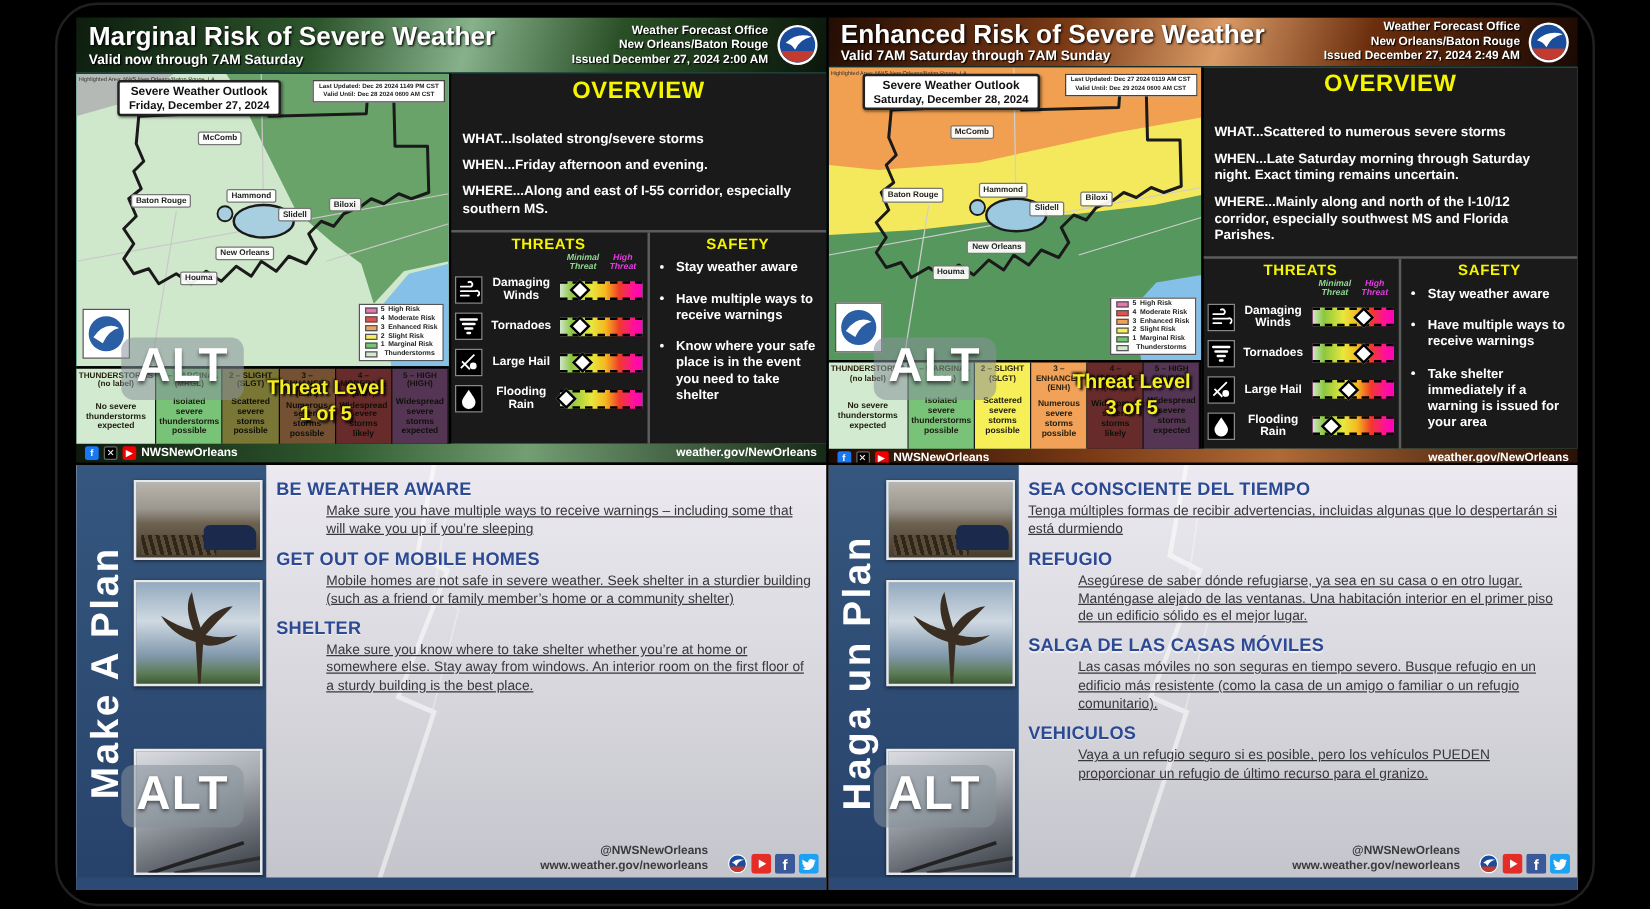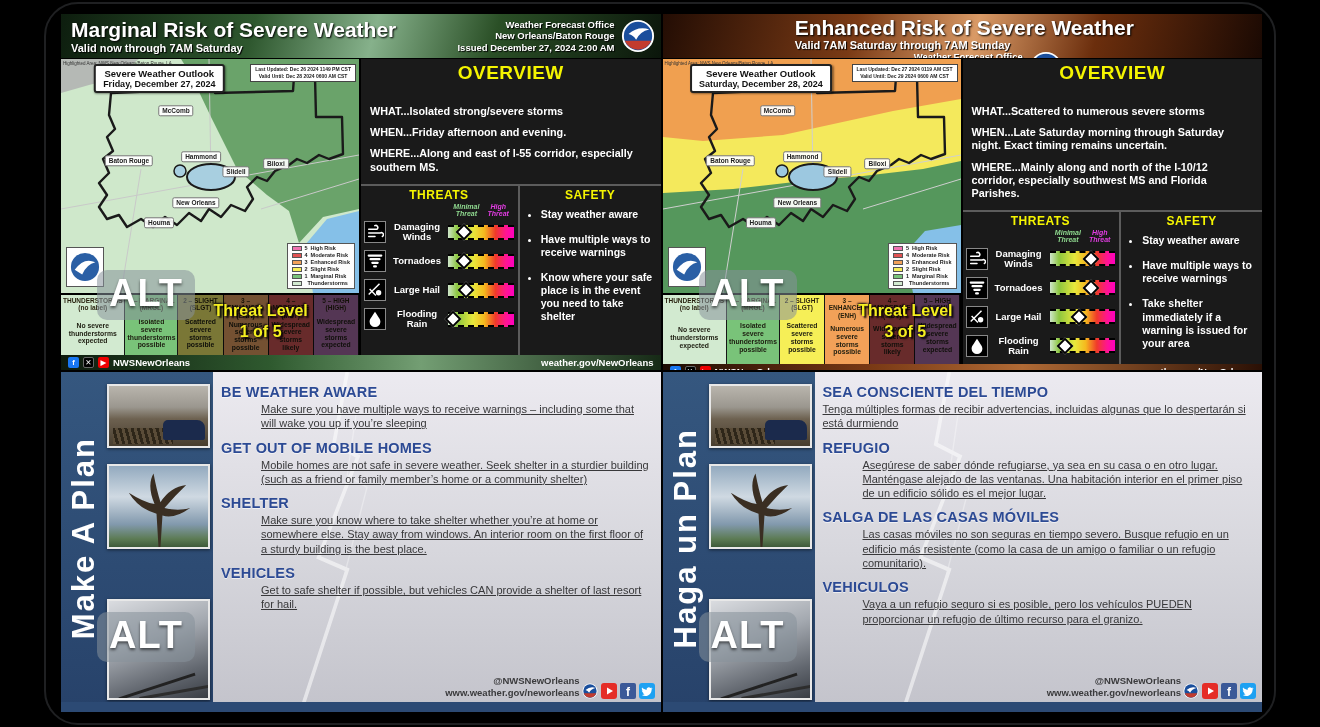--- a/index.html
+++ b/index.html
@@ -6,21 +6,21 @@
   *{box-sizing:border-box;}
   body{font-family:"Liberation Sans","DejaVu Sans",sans-serif;}
   .stage{position:relative;width:1320px;height:727px;background:#000;overflow:hidden;}
   .glow{position:absolute;left:44px;top:2px;right:44px;bottom:2px;border:2px solid rgba(170,180,190,.18);border-radius:34px;pointer-events:none;z-index:50;}
   .grid{position:absolute;left:61px;top:14px;width:1201px;height:698px;display:grid;grid-template-columns:1fr 1fr;grid-template-rows:356px 340px;gap:2px;background:#000;}
   .gfx{position:relative;overflow:hidden;background:#111;}
   
   .top{display:flex;flex-direction:column;}
   .hd{height:44px;display:flex;justify-content:space-between;align-items:center;padding:2px 6px 2px 10px;}
   .hd-green{background:linear-gradient(105deg,#0d1d0e 0%,#2e572e 32%,#86b18b 52%,#2a4f26 72%,#0b160b 100%);}
-  .hd-copper{background:linear-gradient(105deg,#230d04 0%,#7a3a15 32%,#d99a66 52%,#6b2e0d 72%,#1a0903 100%);flex-direction:column;}
+  .hd-copper{background:linear-gradient(105deg,#230d04 0%,#7a3a15 32%,#d99a66 52%,#6b2e0d 72%,#1a0903 100%);}
   .hd-title{font-size:21px;font-weight:bold;color:#fff;text-shadow:1px 1px 2px #000;line-height:1.1;}
   .hd-valid{font-size:11px;font-weight:bold;color:#fff;text-shadow:1px 1px 1px #000;}
   .hd-right{display:flex;align-items:center;gap:6px;}
   .hd-office{text-align:right;font-size:9.5px;font-weight:bold;color:#fff;line-height:1.2;text-shadow:1px 1px 1px #000;}
   .nws-logo{width:34px;height:34px;flex:none;}
   .gbody{flex:1;display:flex;background:#5eead4;border-top:1px solid #000;}
   .leftcol{width:298px;display:flex;flex-direction:column;flex:none;}
   .map{height:234px;position:relative;overflow:hidden;}
   .map svg.geo{position:absolute;inset:0;width:100%;height:100%;}
   .src-note{position:absolute;left:2px;top:2px;font-size:4.5px;color:#333;z-index:3;}
@@ -84,21 +84,21 @@
   .p3{height:101px;background:linear-gradient(160deg,#dadce0 0%,#a4a9b0 40%,#62676f 75%,#393d44 100%);}
   .p3 .wiper{position:absolute;left:8px;bottom:10px;width:80px;height:3px;background:#222;transform:rotate(-18deg);}
   .p3 .wiper2{position:absolute;left:30px;bottom:4px;width:70px;height:3px;background:#2d2d2d;transform:rotate(-10deg);}
   .plan-main{flex:1;position:relative;padding:12px 10px 0 8px;}
   .bolt{position:absolute;left:0;top:0;width:60%;height:100%;pointer-events:none;opacity:.55;}
   .psec{position:relative;margin-bottom:9px;z-index:1;}
   .psec h3{margin:0 0 2px;color:#2c4a94;font-size:14.5px;letter-spacing:.2px;text-shadow:0 1px 0 rgba(255,255,255,.6);}
   .psec p{margin:0;padding-left:40px;font-size:11px;color:#38383a;line-height:1.3;text-decoration:underline;}
   .psec p.flush{padding-left:0;}
   .plan-strip{position:absolute;left:0;right:0;bottom:0;height:10px;background:#2c4a74;z-index:2;}
-  .plan-footer{position:absolute;right:6px;bottom:13px;display:flex;align-items:flex-end;gap:2px;z-index:3;}
+  .plan-footer{position:absolute;right:6px;bottom:13px;display:flex;align-items:flex-end;gap:15px;z-index:3;}
   .pf-text{text-align:right;font-size:9.5px;font-weight:bold;color:#3a3a3c;line-height:1.25;}
   .pf-icons{display:flex;gap:3px;align-items:center;}
   .pf-ic{width:16px;height:16px;flex:none;}
   
   .alt-badge{position:absolute;left:36px;bottom:50px;background:rgba(135,145,155,.55);color:#fff;font-weight:bold;font-size:38px;line-height:1;padding:4px 12px 8px;border-radius:10px;letter-spacing:1px;text-shadow:0 2px 3px rgba(0,0,0,.55);z-index:20;}
 </style>
 </head>
 <body>
 
 <div class="stage">
@@ -539,24 +539,20 @@
           <p>Make sure you have multiple ways to receive warnings – including some that will wake you up if you’re sleeping</p>
         </div>
         <div class="psec">
           <h3>GET OUT OF MOBILE HOMES</h3>
           <p>Mobile homes are not safe in severe weather. Seek shelter in a sturdier building (such as a friend or family member’s home or a community shelter)</p>
         </div>
         <div class="psec">
           <h3>SHELTER</h3>
           <p>Make sure you know where to take shelter whether you’re at home or somewhere else. Stay away from windows. An interior room on the first floor of a sturdy building is the best place.</p>
         </div>
-        <div class="psec">
-          <h3>VEHICLES</h3>
-          <p>Get to safe shelter if possible, but vehicles CAN provide a shelter of last resort for hail.</p>
-        </div>
       </div>
       <div class="plan-footer">
         <div class="pf-text">
           <div>@NWSNewOrleans</div>
           <div>www.weather.gov/neworleans</div>
         </div>
         <div class="pf-icons">
           <span class="pf-ic"><svg viewBox="0 0 36 36">
                 <circle cx="18" cy="18" r="17" fill="#fff"></circle>
                 <circle cx="18" cy="18" r="15" fill="#1a4e9c"></circle>

